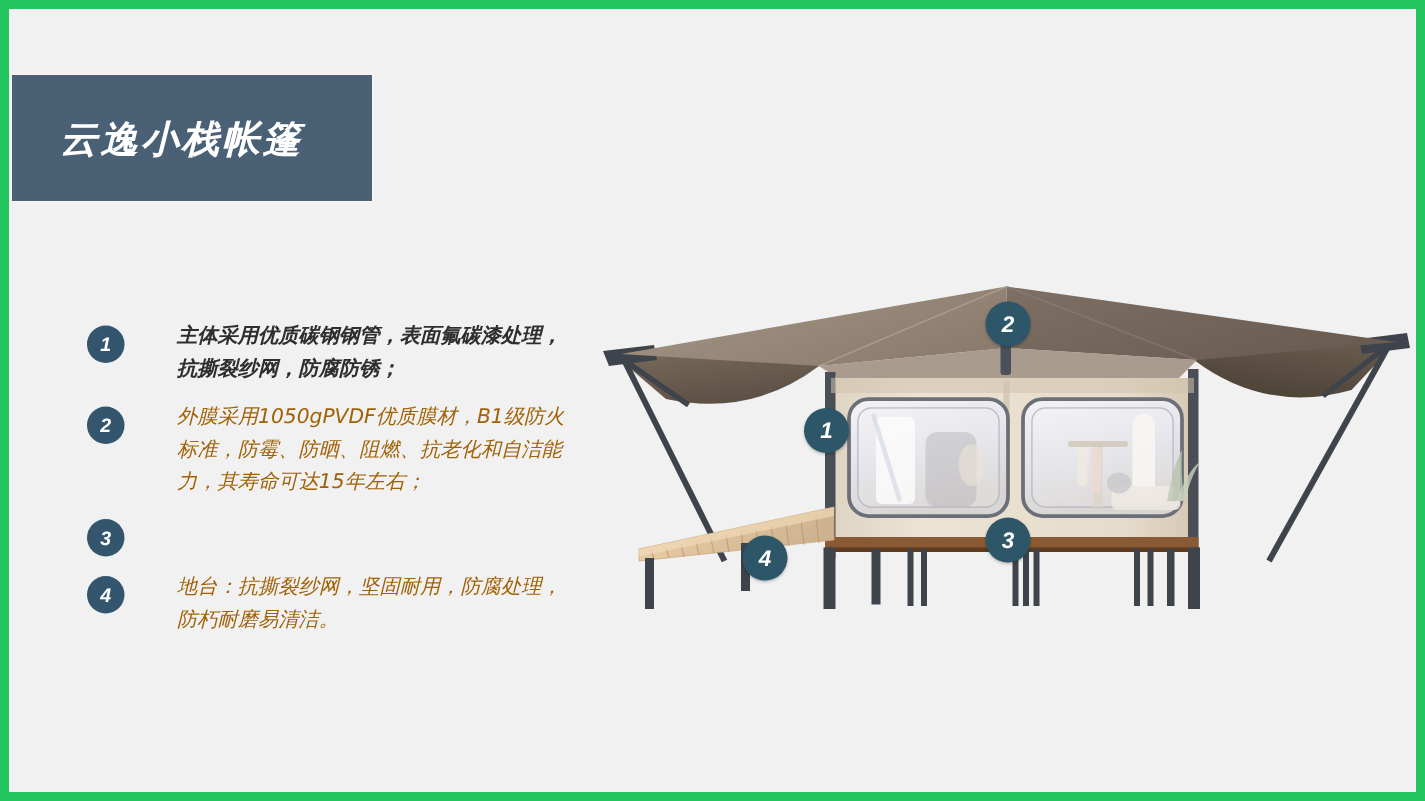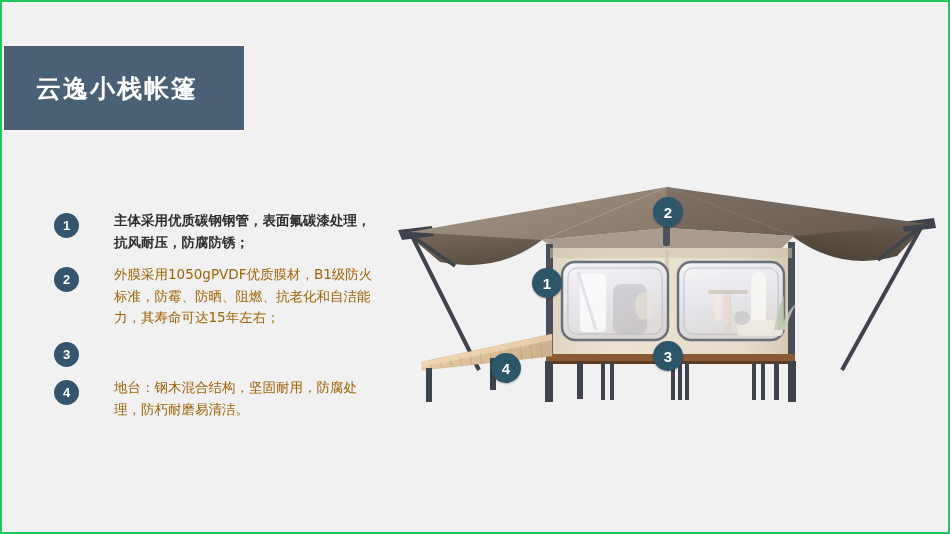--- a/index.html
+++ b/index.html
@@ -7,22 +7,23 @@
     width:950px;height:534px;
     background:#ffffff;
     font-family:"Liberation Sans","DejaVu Sans",sans-serif;
     overflow:hidden;
   }
   #slide{
     position:relative;
     width:950px;height:534px;
     background:#f1f1f1;
     box-sizing:border-box;
-    border:2px solid #22c55e;
+    border:6px solid #22c55e;
     overflow:hidden;
+    font-style:italic;
   }
 
   
   #title-banner{
     position:absolute;
     left:2px;top:44px;
     width:240px;height:84px;
     background:#4a6175;
     display:flex;align-items:center;
     box-sizing:border-box;
@@ -105,35 +106,35 @@
 <div id="slide">
 
   <div id="title-banner">
     <span id="title-text">云逸小栈帐篷</span>
   </div>
 
   <div id="feature-list">
 
     <div class="feature-item">
       <span class="feature-badge">1</span>
-      <span class="feature-text bold">主体采用优质碳钢钢管，表面氟碳漆处理，抗风耐压，防腐防锈；</span>
+      <span class="feature-text bold">主体采用优质碳钢钢管，表面氟碳漆处理，抗撕裂纱网，防腐防锈；</span>
     </div>
 
     <div class="feature-item">
       <span class="feature-badge">2</span>
       <span class="feature-text">外膜采用1050gPVDF优质膜材，B1级防火标准，防霉、防晒、阻燃、抗老化和自洁能力，其寿命可达15年左右；</span>
     </div>
 
     <div class="feature-item">
       <span class="feature-badge">3</span>
     </div>
 
     <div class="feature-item">
       <span class="feature-badge">4</span>
-      <span class="feature-text">地台：钢木混合结构，坚固耐用，防腐处理，防朽耐磨易清洁。</span>
+      <span class="feature-text">地台：抗撕裂纱网，坚固耐用，防腐处理，防朽耐磨易清洁。</span>
     </div>
 
   </div>
 
   <div id="tent-figure">
     <svg id="tent-svg" viewBox="0 0 570 290" xmlns="http://www.w3.org/2000/svg">
       <defs>
         <linearGradient id="roofL" x1="0" y1="0" x2="1" y2="0.6">
           <stop offset="0" stop-color="#a6988a"></stop>
           <stop offset="1" stop-color="#8b7c6d"></stop>

